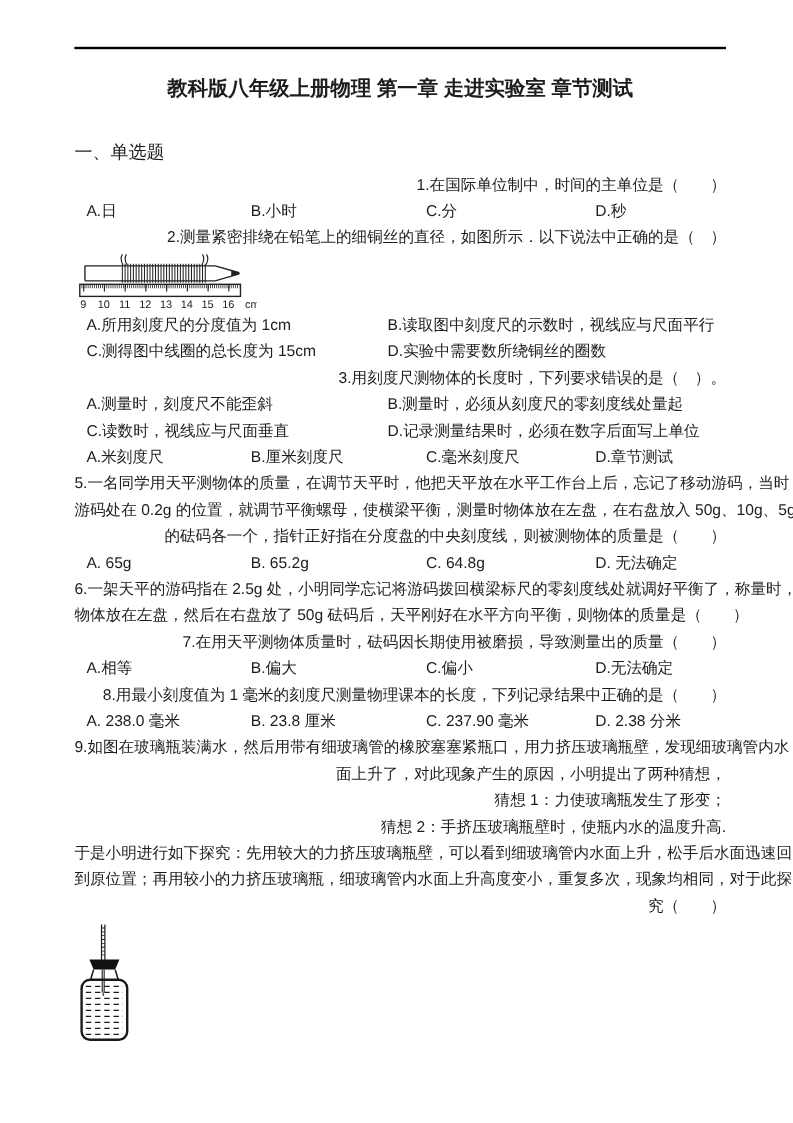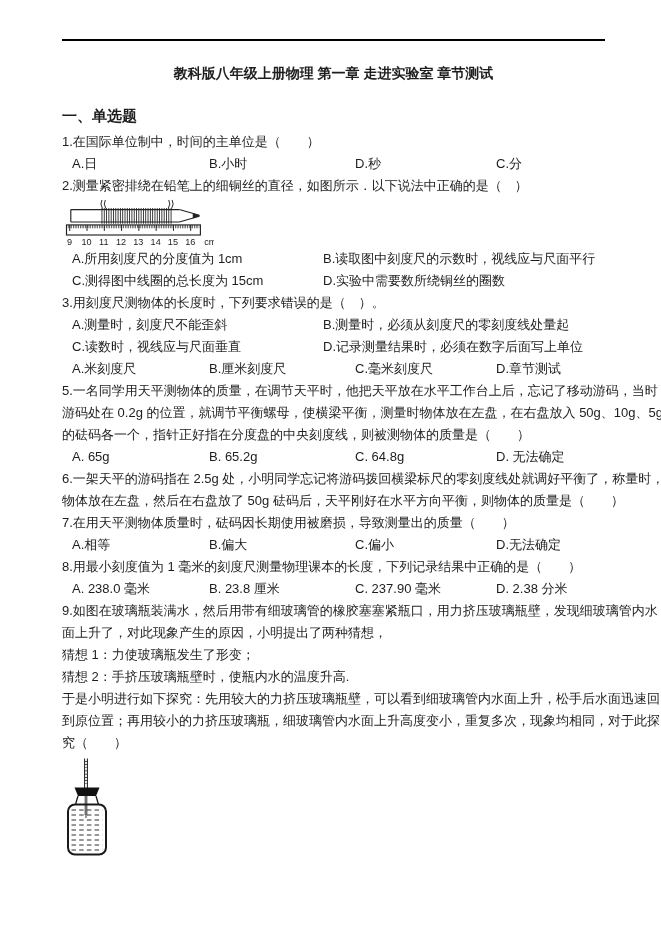--- a/index.html
+++ b/index.html
@@ -3,24 +3,24 @@
 <meta charset="utf-8">
 <style>
   html,body{margin:0;padding:0;}
   body{
     width:661px;height:936px;background:#ffffff;overflow:hidden;
     font-family:"Liberation Sans","DejaVu Sans",sans-serif;
     color:#1d1d1d;
   }
   .page{padding:0 56px 0 62px;}
   .top-rule{margin-top:39px;height:2px;background:#000;}
-  .doc-title{margin-top:22px;text-align:center;font-size:14px;font-weight:700;line-height:21px;white-space:nowrap;}
-  .section-heading{margin-top:22px;font-size:15px;font-weight:700;line-height:19px;}
+  .doc-title{margin-top:22px;text-align:center;font-size:17px;font-weight:700;line-height:21px;white-space:nowrap;}
+  .section-heading{margin-top:34px;font-size:15px;font-weight:400;line-height:19px;}
   .questions{margin-top:6px;font-size:13px;}
-  .line{height:22px;line-height:22px;white-space:nowrap;overflow:visible;}
+  .line{height:22px;line-height:22px;white-space:nowrap;overflow:visible;text-align:right;}
   .opt-row{display:grid;height:22px;line-height:22px;padding-left:10px;gap:12px;}
   .opt-row.cols4{grid-template-columns:125px 134px 129px 1fr;}
   .opt-row.cols2{grid-template-columns:239px 1fr;}
   .opt{white-space:nowrap;}
   .fig{margin:2px 0 1px 0;}
   .fig svg{display:block;}
   .fig-bottle{margin-top:3px;}
   svg text{font-family:"Liberation Sans","DejaVu Sans",sans-serif;fill:#1d1d1d;}
 </style>
 </head>
@@ -29,22 +29,22 @@
 <div class="page">
   <div class="top-rule"></div>
   <div class="doc-title">教科版八年级上册物理 第一章 走进实验室 章节测试</div>
   <div class="section-heading">一、单选题</div>
   <div class="questions">
       <div class="question">
         <div class="line">1.在国际单位制中，时间的主单位是（　　）</div>
         <div class="opt-row cols4">
           <span class="opt">A.日</span>
           <span class="opt">B.小时</span>
+          <span class="opt">C.分</span>
           <span class="opt">D.秒</span>
-          <span class="opt">C.分</span>
         </div>
       </div>
       <div class="question">
         <div class="line">2.测量紧密排绕在铅笔上的细铜丝的直径，如图所示．以下说法中正确的是（　）</div>
   <div class="fig fig-ruler">
     <svg width="152" height="48" viewBox="0 0 152 50">
 
       <g stroke="#222" stroke-width="1" fill="none">
         <path d="M39 10 Q36 5 38.5 1"></path>
         <path d="M42.5 10 Q39.5 5 42 1"></path>

